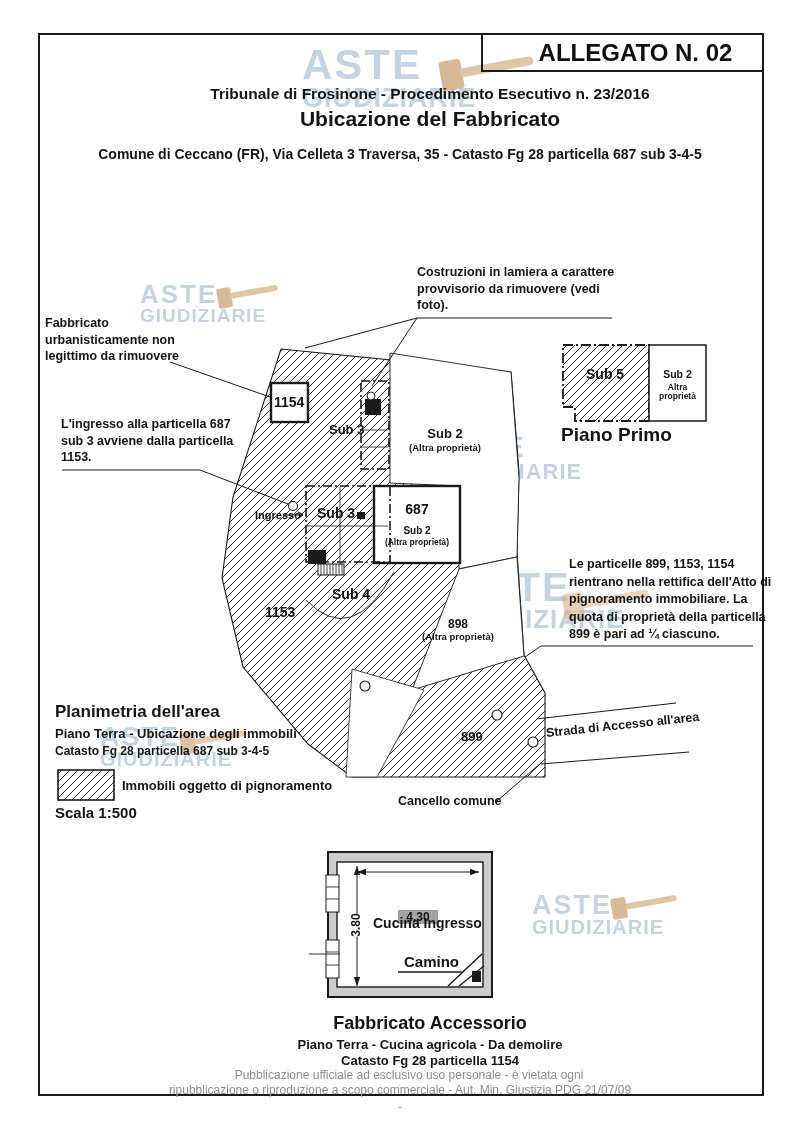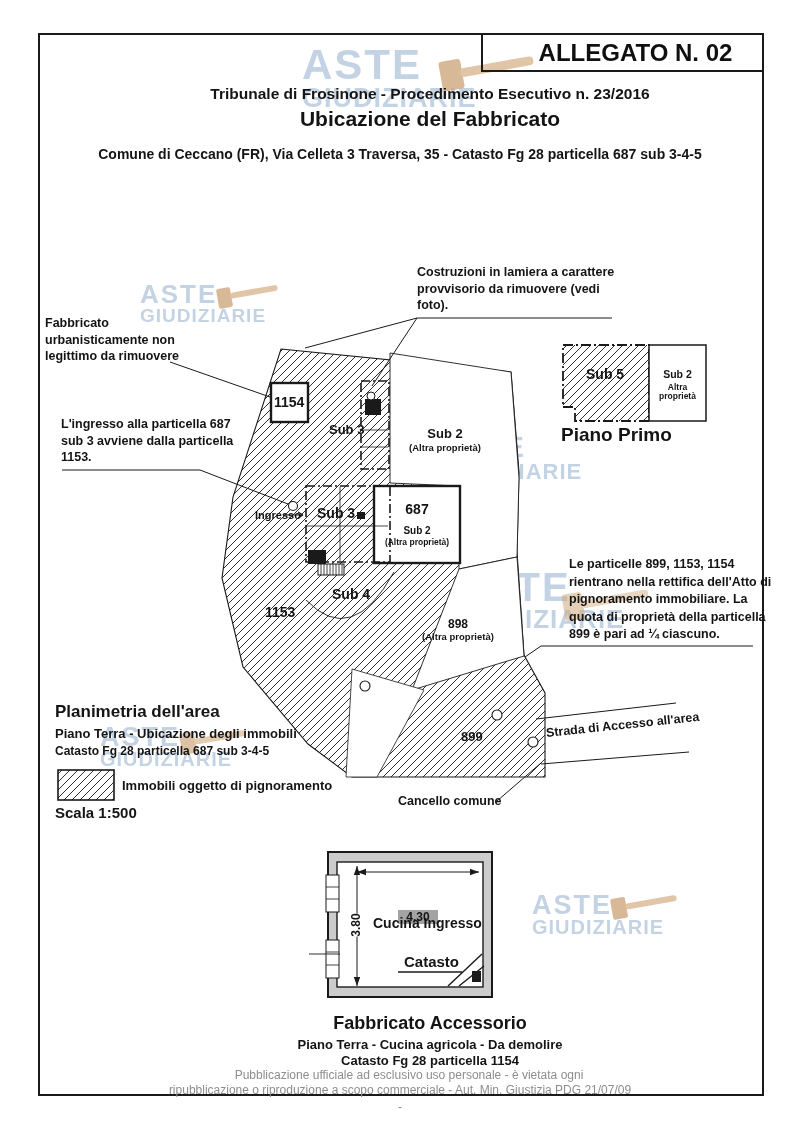--- a/index.html
+++ b/index.html
@@ -192,21 +192,21 @@
 
   <div class="lbl" style="left:55px;top:702px;font-size:17px;">Planimetria dell'area</div>
   <div class="lbl" style="left:55px;top:726px;font-size:13px;font-weight:600;">Piano Terra - Ubicazione degli immobili</div>
   <div class="lbl" style="left:55px;top:744px;font-size:12px;font-weight:600;">Catasto Fg 28 particella 687 sub 3-4-5</div>
   <div class="lbl" style="left:122px;top:778px;font-size:13px;">Immobili oggetto di pignoramento</div>
   <div class="lbl" style="left:55px;top:804px;font-size:15px;">Scala 1:500</div>
 
   <div class="lbl ctr" style="left:398px;top:862px;width:40px;font-size:12px;background:#a3a3a3;margin-top:48px;">4.30</div>
   <div class="lbl" style="left:344px;top:918px;font-size:12px;background:#ffffff;transform:rotate(-90deg);transform-origin:center;">3.80</div>
   <div class="lbl" style="left:373px;top:915px;font-size:14px;">Cucina Ingresso</div>
-  <div class="lbl" style="left:404px;top:953px;font-size:15px;">Catasto</div>
+  <div class="lbl" style="left:404px;top:953px;font-size:15px;">Camino</div>
   <div class="lbl ctr" style="left:280px;top:1013px;width:300px;font-size:18px;">Fabbricato Accessorio</div>
   <div class="lbl ctr" style="left:255px;top:1037px;width:350px;font-size:13px;font-weight:600;">Piano Terra - Cucina agricola - Da demolire</div>
   <div class="lbl ctr" style="left:280px;top:1053px;width:300px;font-size:13px;font-weight:600;">Catasto Fg 28 particella 1154</div>
 
   <div class="foot" style="left:9px;top:1068px;">Pubblicazione ufficiale ad esclusivo uso personale - è vietata ogni</div>
   <div class="foot" style="left:0;top:1083px;">ripubblicazione o riproduzione a scopo commerciale - Aut. Min. Giustizia PDG 21/07/09</div>
   <div class="foot" style="left:0;top:1100px;">-</div>
 
 </div>
 

